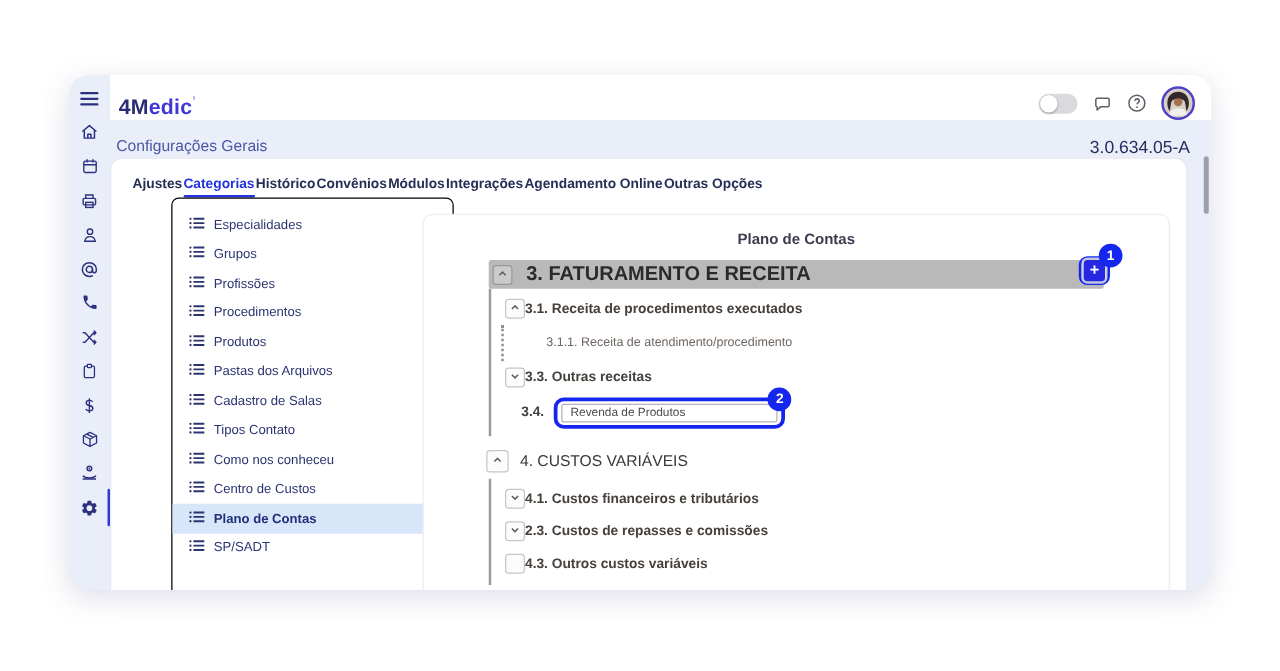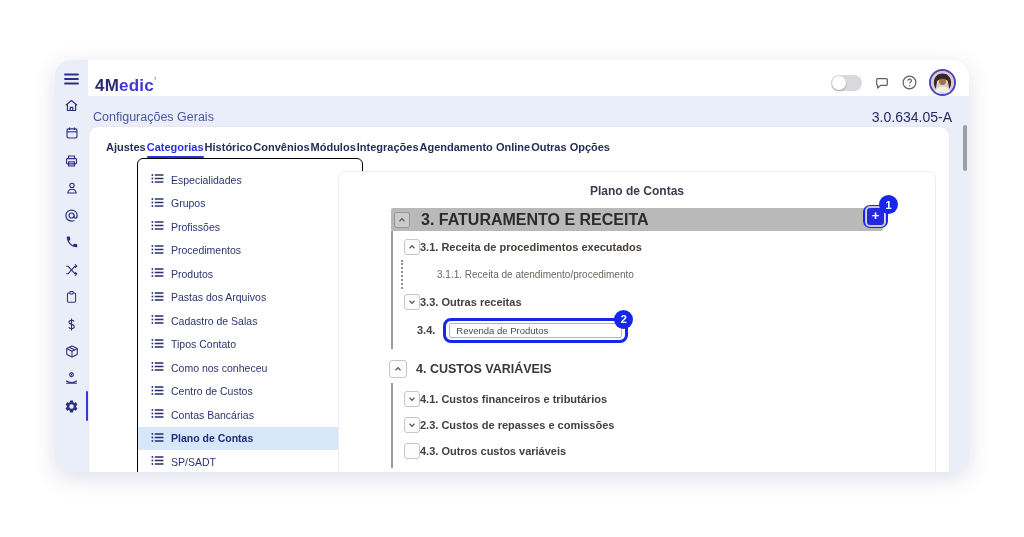--- a/index.html
+++ b/index.html
@@ -85,21 +85,21 @@
 
   .group-children { margin-left:52px; border-left:2px solid #9c9c9c; padding:3px 0 4px; }
   .tree-row { height:26px; display:flex; align-items:center; gap:0; padding-left:11px; }
   .row-label { font-size:11px; font-weight:bold; color:#45403c; }
   .leaf-children { margin-left:8px; border-left:2px dotted #8f8f8f; padding:1px 0 2px; }
   .leaf-row { height:26px; display:flex; align-items:center; padding-left:34px;
               font-size:10px; color:#6e6660; }
 
   .plain-header { margin-left:50px; margin-top:6px; height:28px; display:flex;
                   align-items:center; gap:9px; }
-  .plain-header .plain-label { font-size:12.5px; font-weight:bold; color:#3a3734; }
+  .plain-header .plain-label { font-size:12.5px; font-weight:normal; color:#3a3734; }
 
   .input-row { height:30px; display:flex; align-items:center; gap:8px; padding-left:24px; }
   .input-row .row-label { font-size:11px; }
   .input-annot { position:relative; border:3px solid var(--annot); border-radius:8px;
                  padding:2px 3px; display:flex; align-items:center; background:#fff; }
   .input-annot input { width:173px; height:15px; border:1px solid #b4b4bc; border-radius:2px;
                  font-family:"Liberation Sans", sans-serif; font-size:9.5px; color:#4a4a4a;
                  padding:0 6px; outline:none; }
   .badge { position:absolute; width:19px; height:19px; border-radius:50%;
            background:var(--annot); color:#fff; font-size:11px; font-weight:bold;
@@ -404,35 +404,20 @@
                 <circle cx="1.4" cy="9.8" r="1"></circle>
               </g>
               <g stroke="#2c3470" stroke-width="1.7">
                 <line x1="4" y1="2.2" x2="13.5" y2="2.2"></line>
                 <line x1="4" y1="6" x2="13.5" y2="6"></line>
                 <line x1="4" y1="9.8" x2="13.5" y2="9.8"></line>
               </g>
             </svg></span>
           <span>Centro de Custos</span>
         </div>
-        <div class="cat-item">
-          <span><svg width="13" height="11" viewBox="0 0 14 12">
-              <g fill="#2c3470">
-                <circle cx="1.4" cy="2.2" r="1"></circle>
-                <circle cx="1.4" cy="6" r="1"></circle>
-                <circle cx="1.4" cy="9.8" r="1"></circle>
-              </g>
-              <g stroke="#2c3470" stroke-width="1.7">
-                <line x1="4" y1="2.2" x2="13.5" y2="2.2"></line>
-                <line x1="4" y1="6" x2="13.5" y2="6"></line>
-                <line x1="4" y1="9.8" x2="13.5" y2="9.8"></line>
-              </g>
-            </svg></span>
-          <span>Contas Bancárias</span>
-        </div>
         <div class="cat-item selected">
           <span><svg width="13" height="11" viewBox="0 0 14 12">
               <g fill="#2c3470">
                 <circle cx="1.4" cy="2.2" r="1"></circle>
                 <circle cx="1.4" cy="6" r="1"></circle>
                 <circle cx="1.4" cy="9.8" r="1"></circle>
               </g>
               <g stroke="#2c3470" stroke-width="1.7">
                 <line x1="4" y1="2.2" x2="13.5" y2="2.2"></line>
                 <line x1="4" y1="6" x2="13.5" y2="6"></line>

